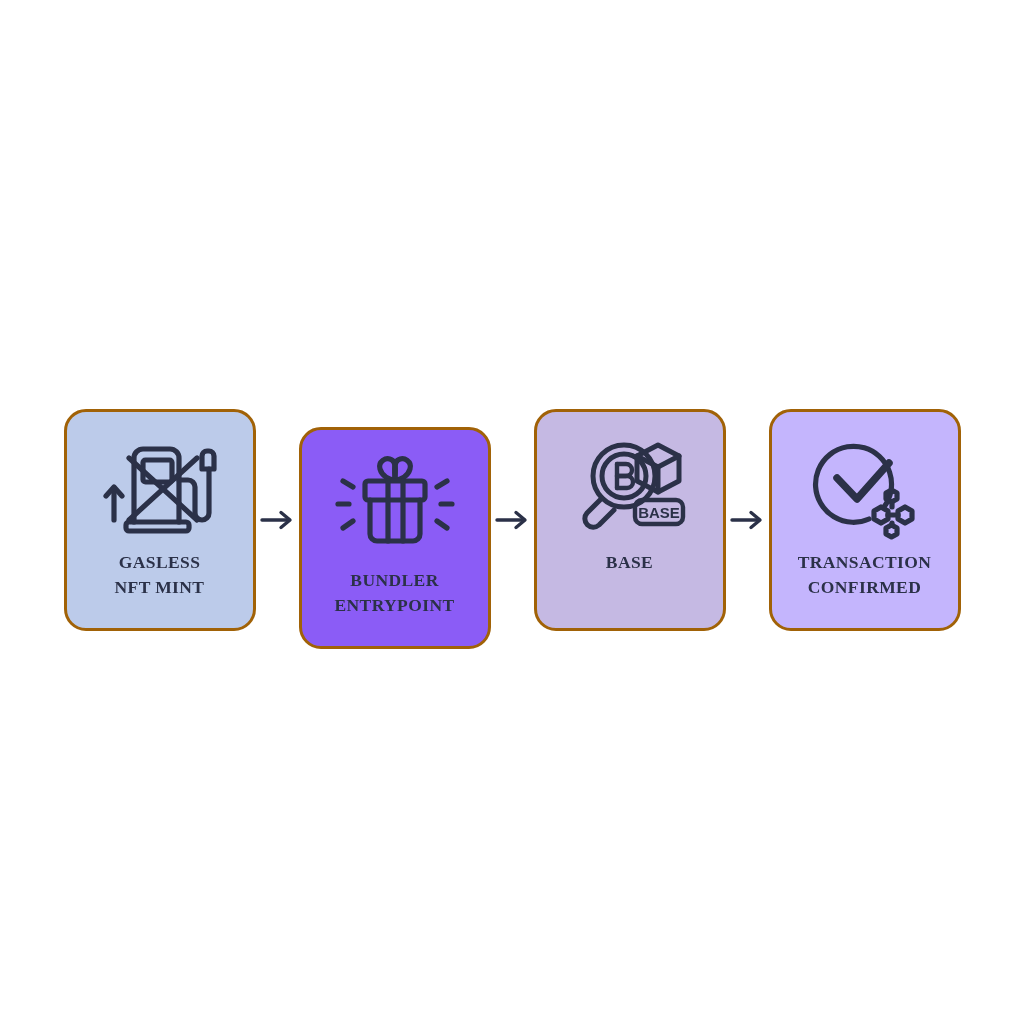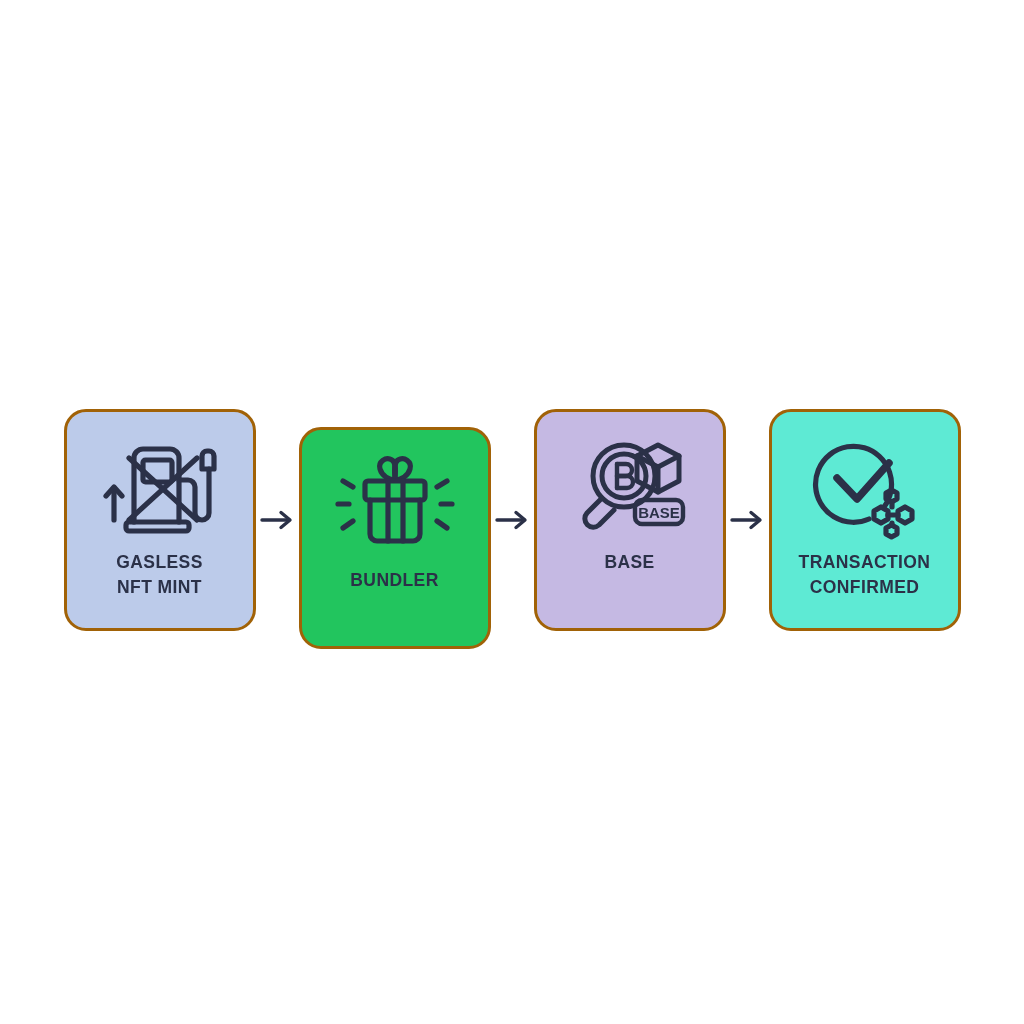--- a/index.html
+++ b/index.html
@@ -65,21 +65,21 @@
   .card-label {
     margin-top: 12px;
     width: 184px;
     text-align: center;
     font-size: 17.5px;
     font-weight: bold;
     line-height: 1.45;
     letter-spacing: 0.4px;
     color: #2b3148;
     text-transform: uppercase;
-    font-family: Liberation Sans, sans-serif;
+    font-family: Liberation Serif, serif;
   }
   .card-label .lbl-line {
     display: block;
     white-space: nowrap;
   }
 
   .flow-arrow {
     flex: 0 0 auto;
     width: 43px;
     height: 222px;
@@ -123,21 +123,21 @@
       </div>
     </div>
 
     <div class="flow-arrow">
       <svg width="34" height="22" viewBox="0 0 34 22" fill="none" stroke="#2b3148" stroke-width="3.4" stroke-linecap="round" stroke-linejoin="round">
         <path d="M2 11 H29"></path>
         <path d="M21 3.5 L30 11 L21 18.5"></path>
       </svg>
     </div>
 
-    <div class="step-card" style="background:#22c55e;margin-top:36px;">
+    <div class="step-card" style="background:#8b5cf6;margin-top:36px;">
       <div class="card-icon">
         <svg width="118" height="100" viewBox="0 0 118 100" fill="none" stroke="#2b3148" stroke-width="5.2" stroke-linecap="round" stroke-linejoin="round">
 
           <path d="M59 26 C53 26 46 22 44 15 a8 8 0 0 1 12 -9 C61 9 59 20 59 26 z"></path>
           <path d="M59 26 C65 26 72 22 74 15 a8 8 0 0 0 -12 -9 C57 9 59 20 59 26 z"></path>
 
           <rect x="29" y="27" width="60" height="19" rx="3"></rect>
 
           <path d="M34 46 V80 a7 7 0 0 0 7 7 h36 a7 7 0 0 0 7 -7 V46"></path>
 
@@ -148,20 +148,21 @@
           <path d="M13 50 H2"></path>
           <path d="M17 67 L7 74"></path>
 
           <path d="M101 33 L111 27"></path>
           <path d="M105 50 H116"></path>
           <path d="M101 67 L111 74"></path>
         </svg>
       </div>
       <div class="card-label">
         <span class="lbl-line">BUNDLER</span>
+        <span class="lbl-line">ENTRYPOINT</span>
       </div>
     </div>
 
     <div class="flow-arrow">
       <svg width="34" height="22" viewBox="0 0 34 22" fill="none" stroke="#2b3148" stroke-width="3.4" stroke-linecap="round" stroke-linejoin="round">
         <path d="M2 11 H29"></path>
         <path d="M21 3.5 L30 11 L21 18.5"></path>
       </svg>
     </div>
 
@@ -194,21 +195,21 @@
       </div>
     </div>
 
     <div class="flow-arrow">
       <svg width="34" height="22" viewBox="0 0 34 22" fill="none" stroke="#2b3148" stroke-width="3.4" stroke-linecap="round" stroke-linejoin="round">
         <path d="M2 11 H29"></path>
         <path d="M21 3.5 L30 11 L21 18.5"></path>
       </svg>
     </div>
 
-    <div class="step-card" style="background:#5eead4;">
+    <div class="step-card" style="background:#c4b5fd;">
       <div class="card-icon">
         <svg width="118" height="100" viewBox="0 0 118 100" fill="none" stroke="#2b3148" stroke-width="5.2" stroke-linecap="round" stroke-linejoin="round">
 
           <path d="M78 71 A38 38 0 1 0 63 83"></path>
 
           <path d="M31 42 L51 63 L83 27" stroke-width="7.5"></path>
 
           <path d="M68 75 l7 -4 l7 4 v8 l-7 4 l-7 -4 z"></path>
           <path d="M92 75 l7 -4 l7 4 v8 l-7 4 l-7 -4 z"></path>
           <path d="M80 57 l5.5 -3 l5.5 3 v6 l-5.5 3 l-5.5 -3 z"></path>

